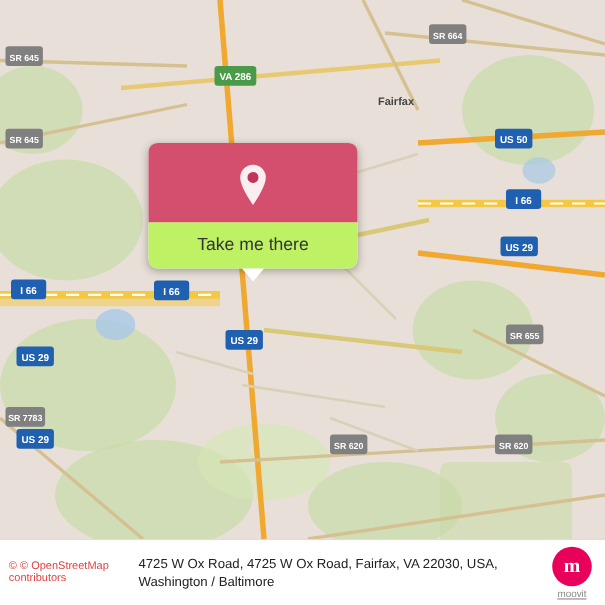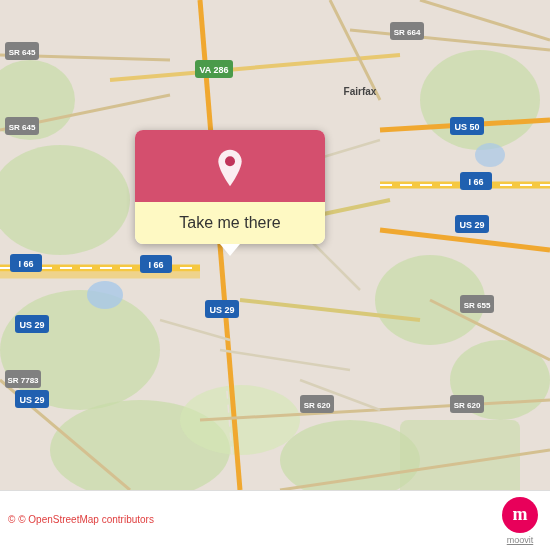--- a/index.html
+++ b/index.html
@@ -53,21 +53,21 @@
       position: relative;
     }
 
     .pin-icon {
       width: 40px;
       height: 40px;
     }
 
     .callout-button {
       width: 100%;
-      background: #fef9c3;
+      background: #bef264;
       border: none;
       border-radius: 0 0 8px 8px;
       padding: 12px 16px;
       font-size: 16px;
       font-weight: 500;
       color: #333;
       cursor: pointer;
       text-align: center;
     }
 
@@ -92,22 +92,23 @@
       background: white;
       display: flex;
       align-items: center;
       justify-content: space-between;
       padding: 8px 12px 8px 8px;
       border-top: 1px solid #ddd;
     }
 
     .info-left {
       display: flex;
-      flex-direction: column;
+      flex-direction: row;
       flex: 1;
+      align-items: center;
     }
 
     .osm-credit {
       font-size: 10px;
       color: #555;
       margin-bottom: 2px;
     }
 
     .osm-credit span {
       color: #e04040;
@@ -279,20 +280,21 @@
     <div class="callout-pointer"></div>
   </div>
 </div>
 
 <div id="info-bar">
   <div class="info-left">
     <div class="osm-credit">
       <span>©</span>
       <span>© OpenStreetMap contributors</span>
     </div>
+    <div class="address-text">4725 W Ox Road, 4725 W Ox Road, Fairfax, VA 22030, USA, Washington / Baltimore</div>
   </div>
   <div class="moovit-logo">
     <div class="moovit-circle">
       <span class="moovit-m">m</span>
     </div>
     <span class="moovit-label">moovit</span>
   </div>
 </div>
 
 </body></html>

